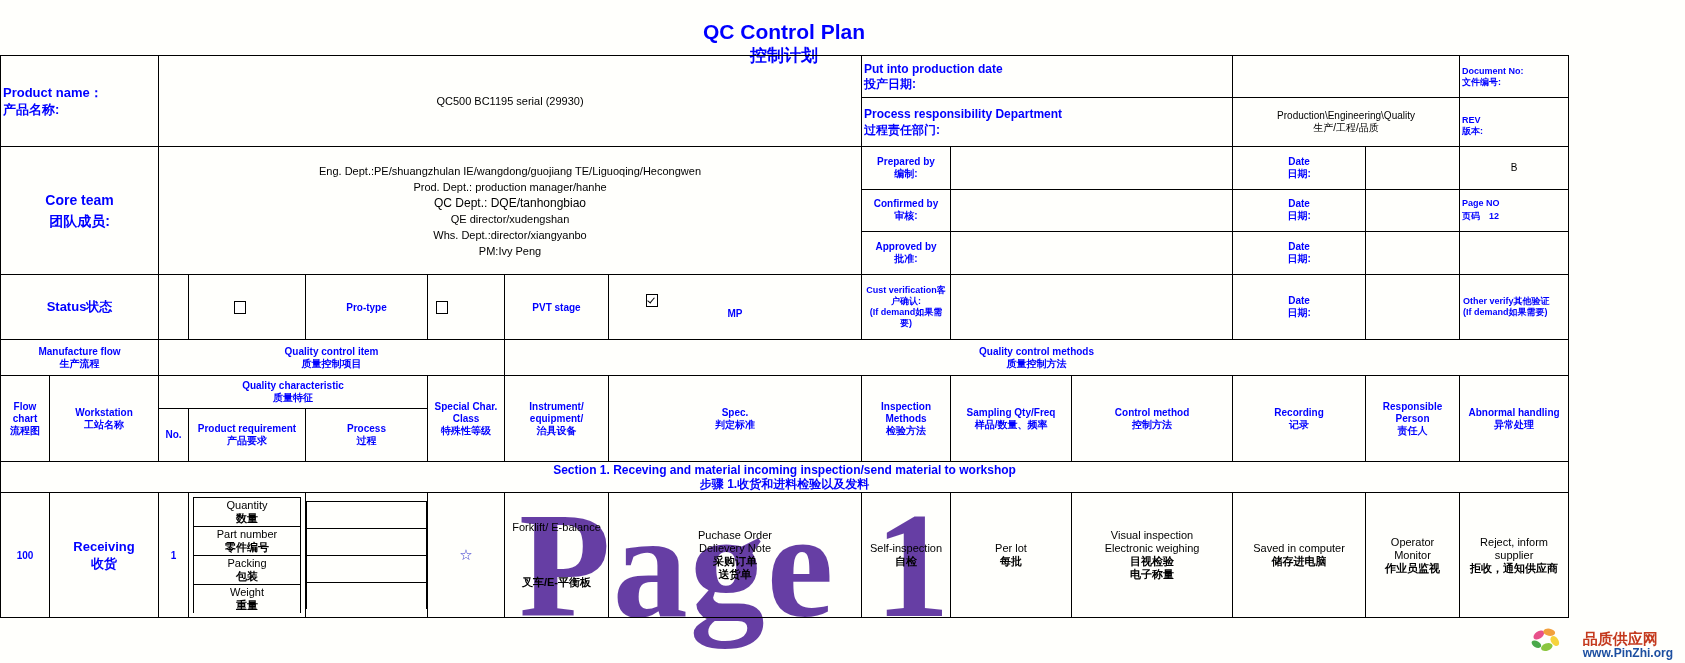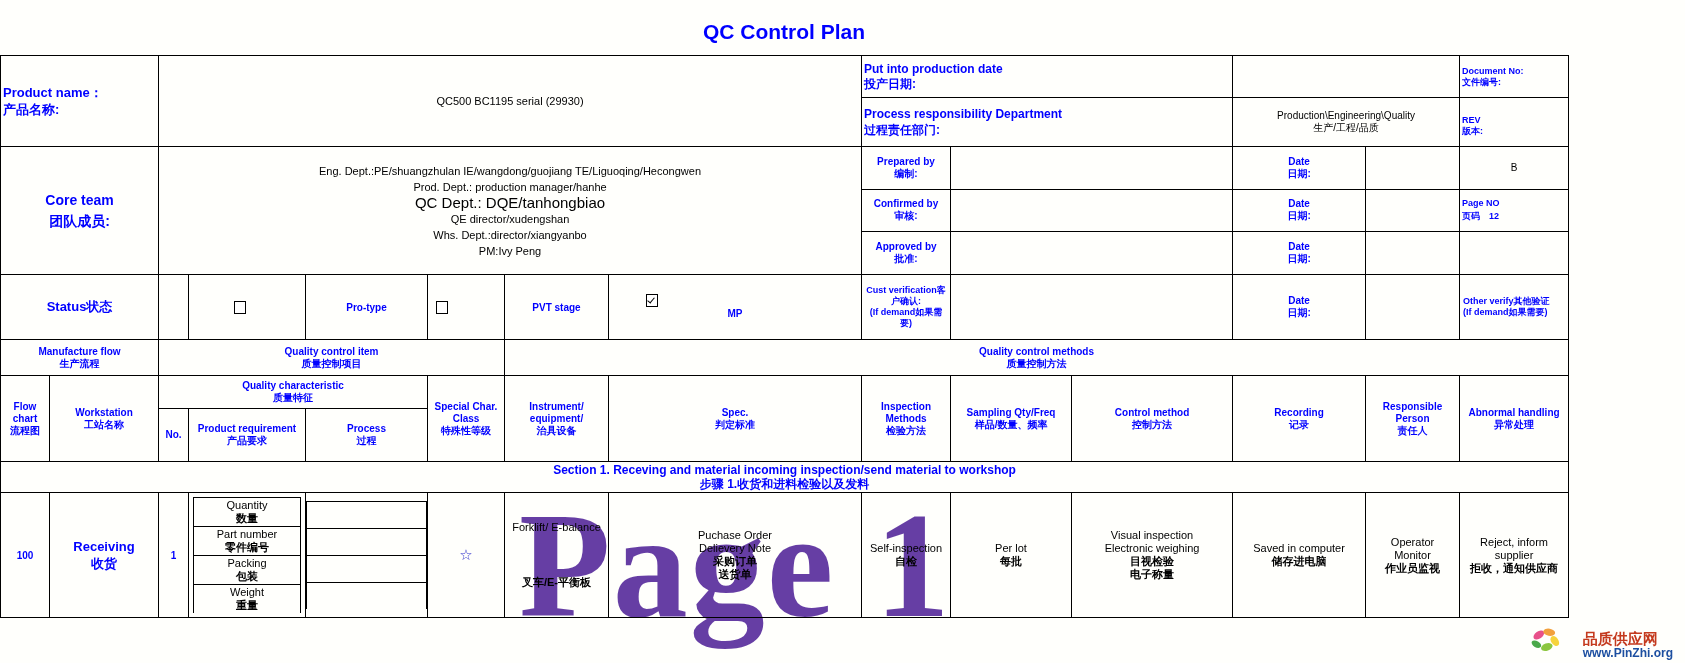--- a/index.html
+++ b/index.html
@@ -166,20 +166,21 @@
   }
   .subtable tr:last-child td { border-bottom: 0; }
 </style>
 </head>
 <body>
 
 <div id="page">
 
   <div class="doc-title-wrap">
     <div class="doc-title-en">QC Control Plan</div>
+    <div class="doc-title-cn">控制计划</div>
   </div>
 
   <div class="wm-page">Page 1</div>
 
   <table class="cp">
     <colgroup>
       <col style="width:49px">
       <col style="width:109px">
       <col style="width:30px">
       <col style="width:117px">
@@ -233,21 +234,21 @@
     </tr>
 
     <tr>
       <td rowspan="3" colspan="2">
         <div class="b" style="font-size:14px;line-height:21px;">Core team</div>
         <div class="b" style="font-size:14px;line-height:21px;">团队成员:</div>
       </td>
       <td rowspan="3" colspan="6" class="tl cell-pad" style="height:125px;">
         <div class="bk nb" style="line-height:16px;font-size:11px;">Eng. Dept.:PE/shuangzhulan   IE/wangdong/guojiang     TE/Liguoqing/Hecongwen</div>
         <div class="bk nb" style="line-height:16px;font-size:11px;">Prod. Dept.: production manager/hanhe</div>
-        <div class="bk nb" style="line-height:16px;font-size:15px;">QC Dept.: DQE/tanhongbiao</div>
+        <div class="bk nb" style="line-height:16px;font-size:12px;">QC Dept.: DQE/tanhongbiao</div>
         <div class="bk nb" style="line-height:16px;font-size:11px;">QE director/xudengshan</div>
         <div class="bk nb" style="line-height:16px;font-size:11px;">Whs. Dept.:director/xiangyanbo</div>
         <div class="bk nb" style="line-height:16px;font-size:11px;">PM:Ivy Peng</div>
       </td>
       <td>
         <div class="b sm">Prepared by</div>
         <div class="b sm">编制:</div>
       </td>
       <td colspan="2">
         <span></span>

